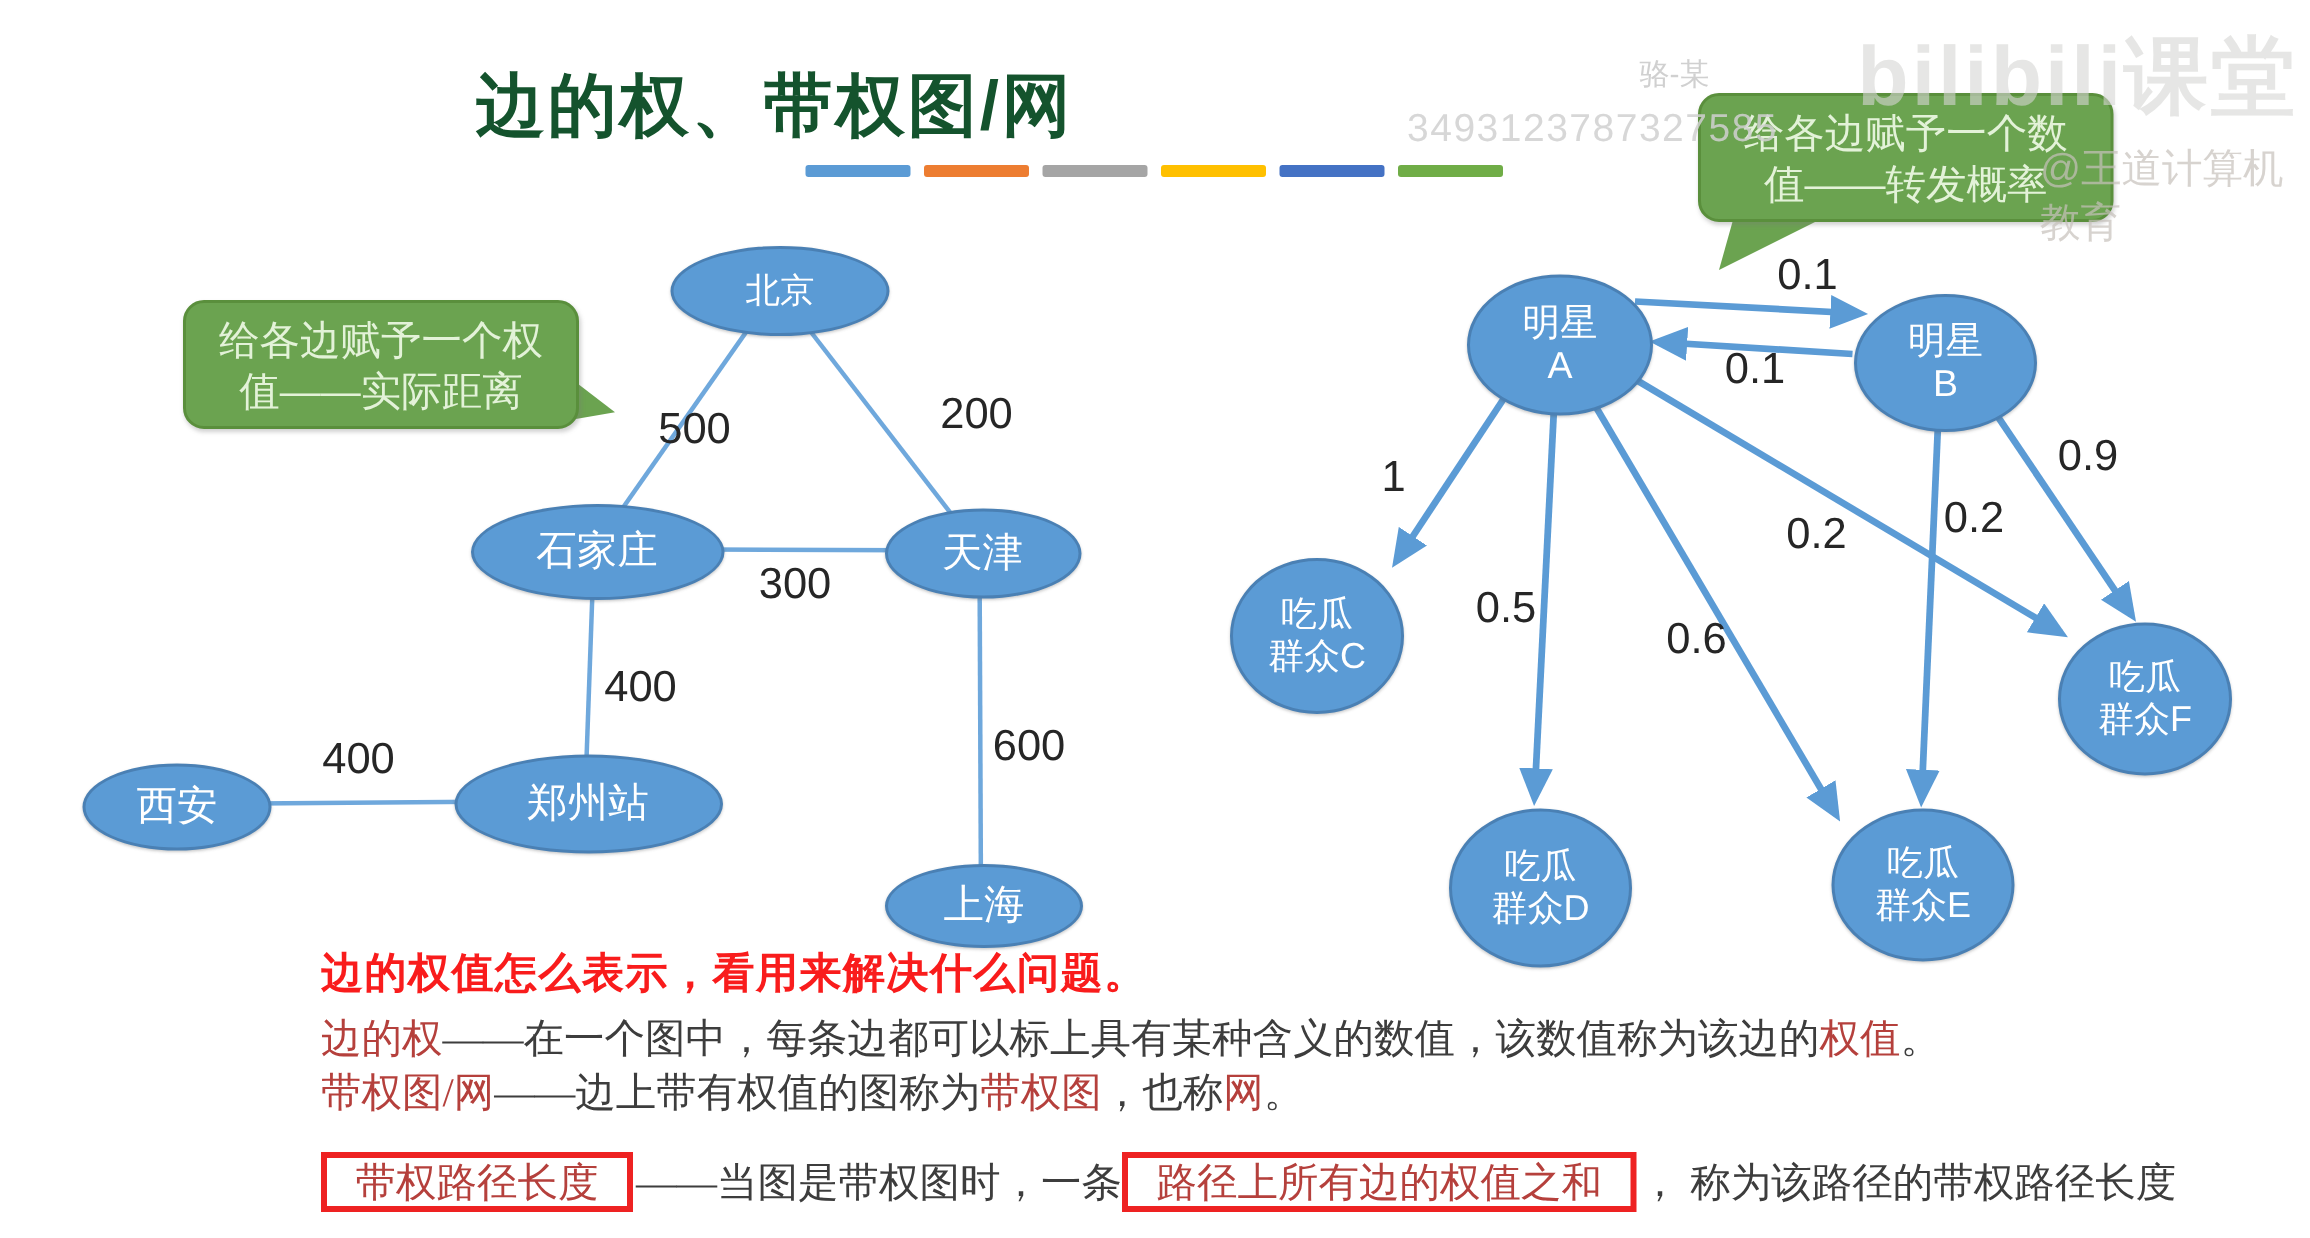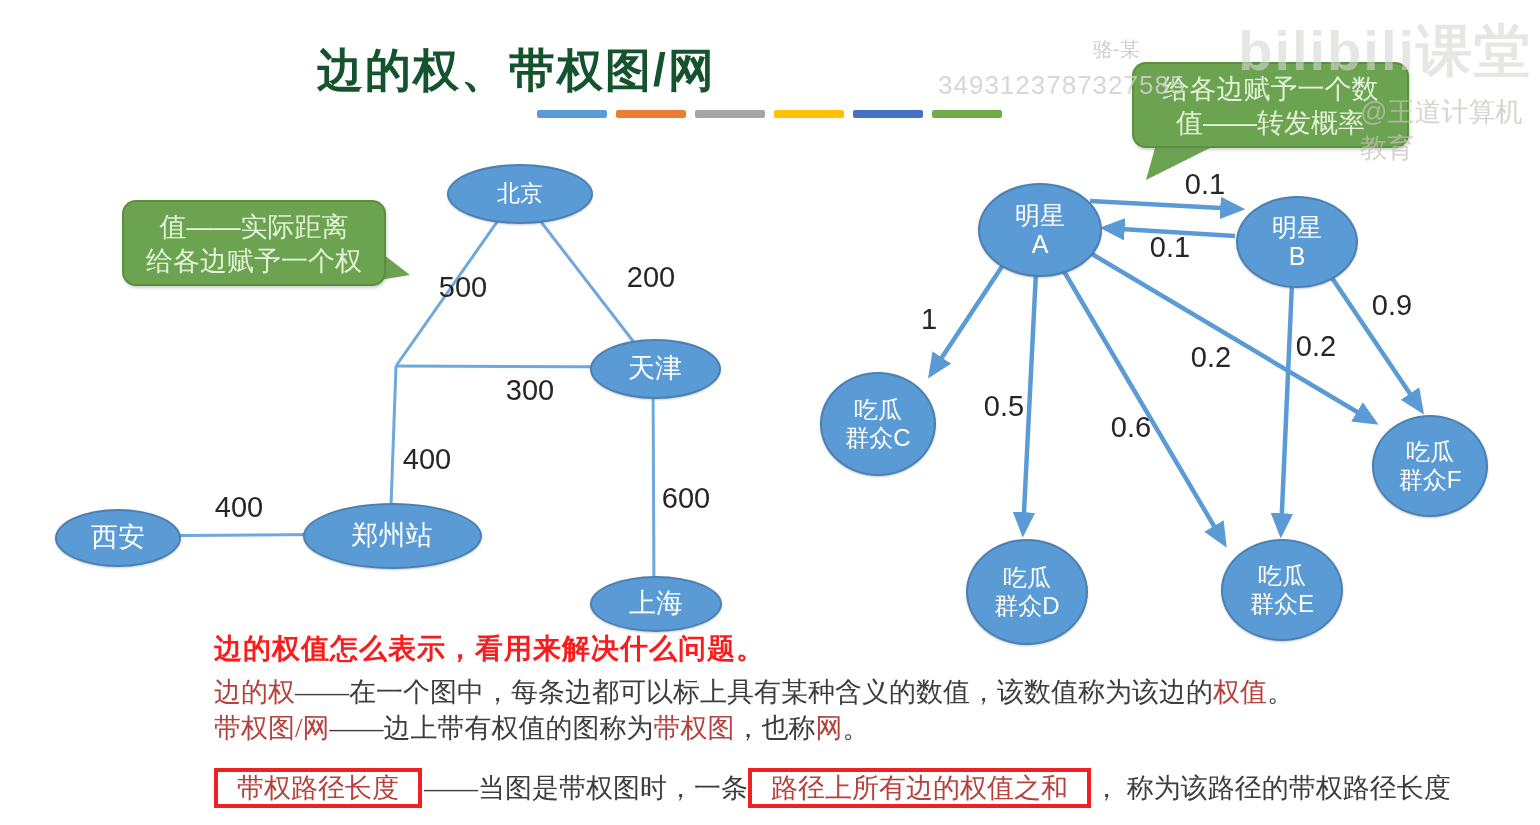--- a/index.html
+++ b/index.html
@@ -56,22 +56,22 @@
       <span style="background: rgb(91, 155, 213);"></span>
       <span style="background: rgb(237, 125, 49);"></span>
       <span style="background: rgb(165, 165, 165);"></span>
       <span style="background: rgb(255, 192, 0);"></span>
       <span style="background: rgb(68, 114, 196);"></span>
       <span style="background: rgb(112, 173, 71);"></span>
     </div>
 
   <div class="bubble" style="left:122px;top:200px;width:260px;">
     <div class="inner">
+      <div>给各边赋予一个权</div>
       <div>值——实际距离</div>
-      <div>给各边赋予一个权</div>
     </div>
   </div>
   <div class="tail" id="tail-left"></div>
 
   <div class="bubble" style="left:1132px;top:62px;width:273px;">
     <div class="inner">
       <div>给各边赋予一个数</div>
       <div>值——转发概率</div>
     </div>
   </div>
@@ -107,20 +107,21 @@
         <div class="note-line gap-line"><span class="r boxed">带权路径长度</span><span class="k">——当图是带权图时，一条</span><span class="r boxed">路径上所有边的权值之和</span><span class="k">，  称为该路径的带权路径长度</span></div>
       </div>
   </div>
 
   <div class="wm" id="wm-uid">3493123787327585</div>
   <div class="wm" id="wm-user">骆-某</div>
   <div class="wm" id="wm-bili">bilibili课堂</div>
   <div class="wm" id="wm-brand">@王道计算机教育</div>
 
 <div class="node" style="left: 447px; top: 164px; width: 142px; height: 56px; font-size: 23px; line-height: 31.86px; text-align: right;">北京</div>
+    <div class="node" style="left: 313.5px; top: 336px; width: 165px; height: 60px; font-size: 27px; line-height: 31.86px;">石家庄</div>
     <div class="node" style="left: 589.5px; top: 339px; width: 127px; height: 56px; font-size: 27px; line-height: 31.86px;">天津</div>
     <div class="node" style="left: 302.5px; top: 503px; width: 175px; height: 62px; font-size: 27px; line-height: 31.86px;">郑州站</div>
     <div class="node" style="left: 590px; top: 576px; width: 128px; height: 52px; font-size: 27px; line-height: 31.86px;">上海</div>
     <div class="node" style="left: 55px; top: 509px; width: 122px; height: 54px; font-size: 27px; line-height: 31.86px;">西安</div>
     <div class="elabel" style="left: 463px; top: 287px;">500</div>
     <div class="elabel" style="left: 651px; top: 277px;">200</div>
     <div class="elabel" style="left: 530px; top: 390px;">300</div>
     <div class="elabel" style="left: 427px; top: 459px;">400</div>
     <div class="elabel" style="left: 239px; top: 507px;">400</div>
     <div class="elabel" style="left: 686px; top: 498px;">600</div>

